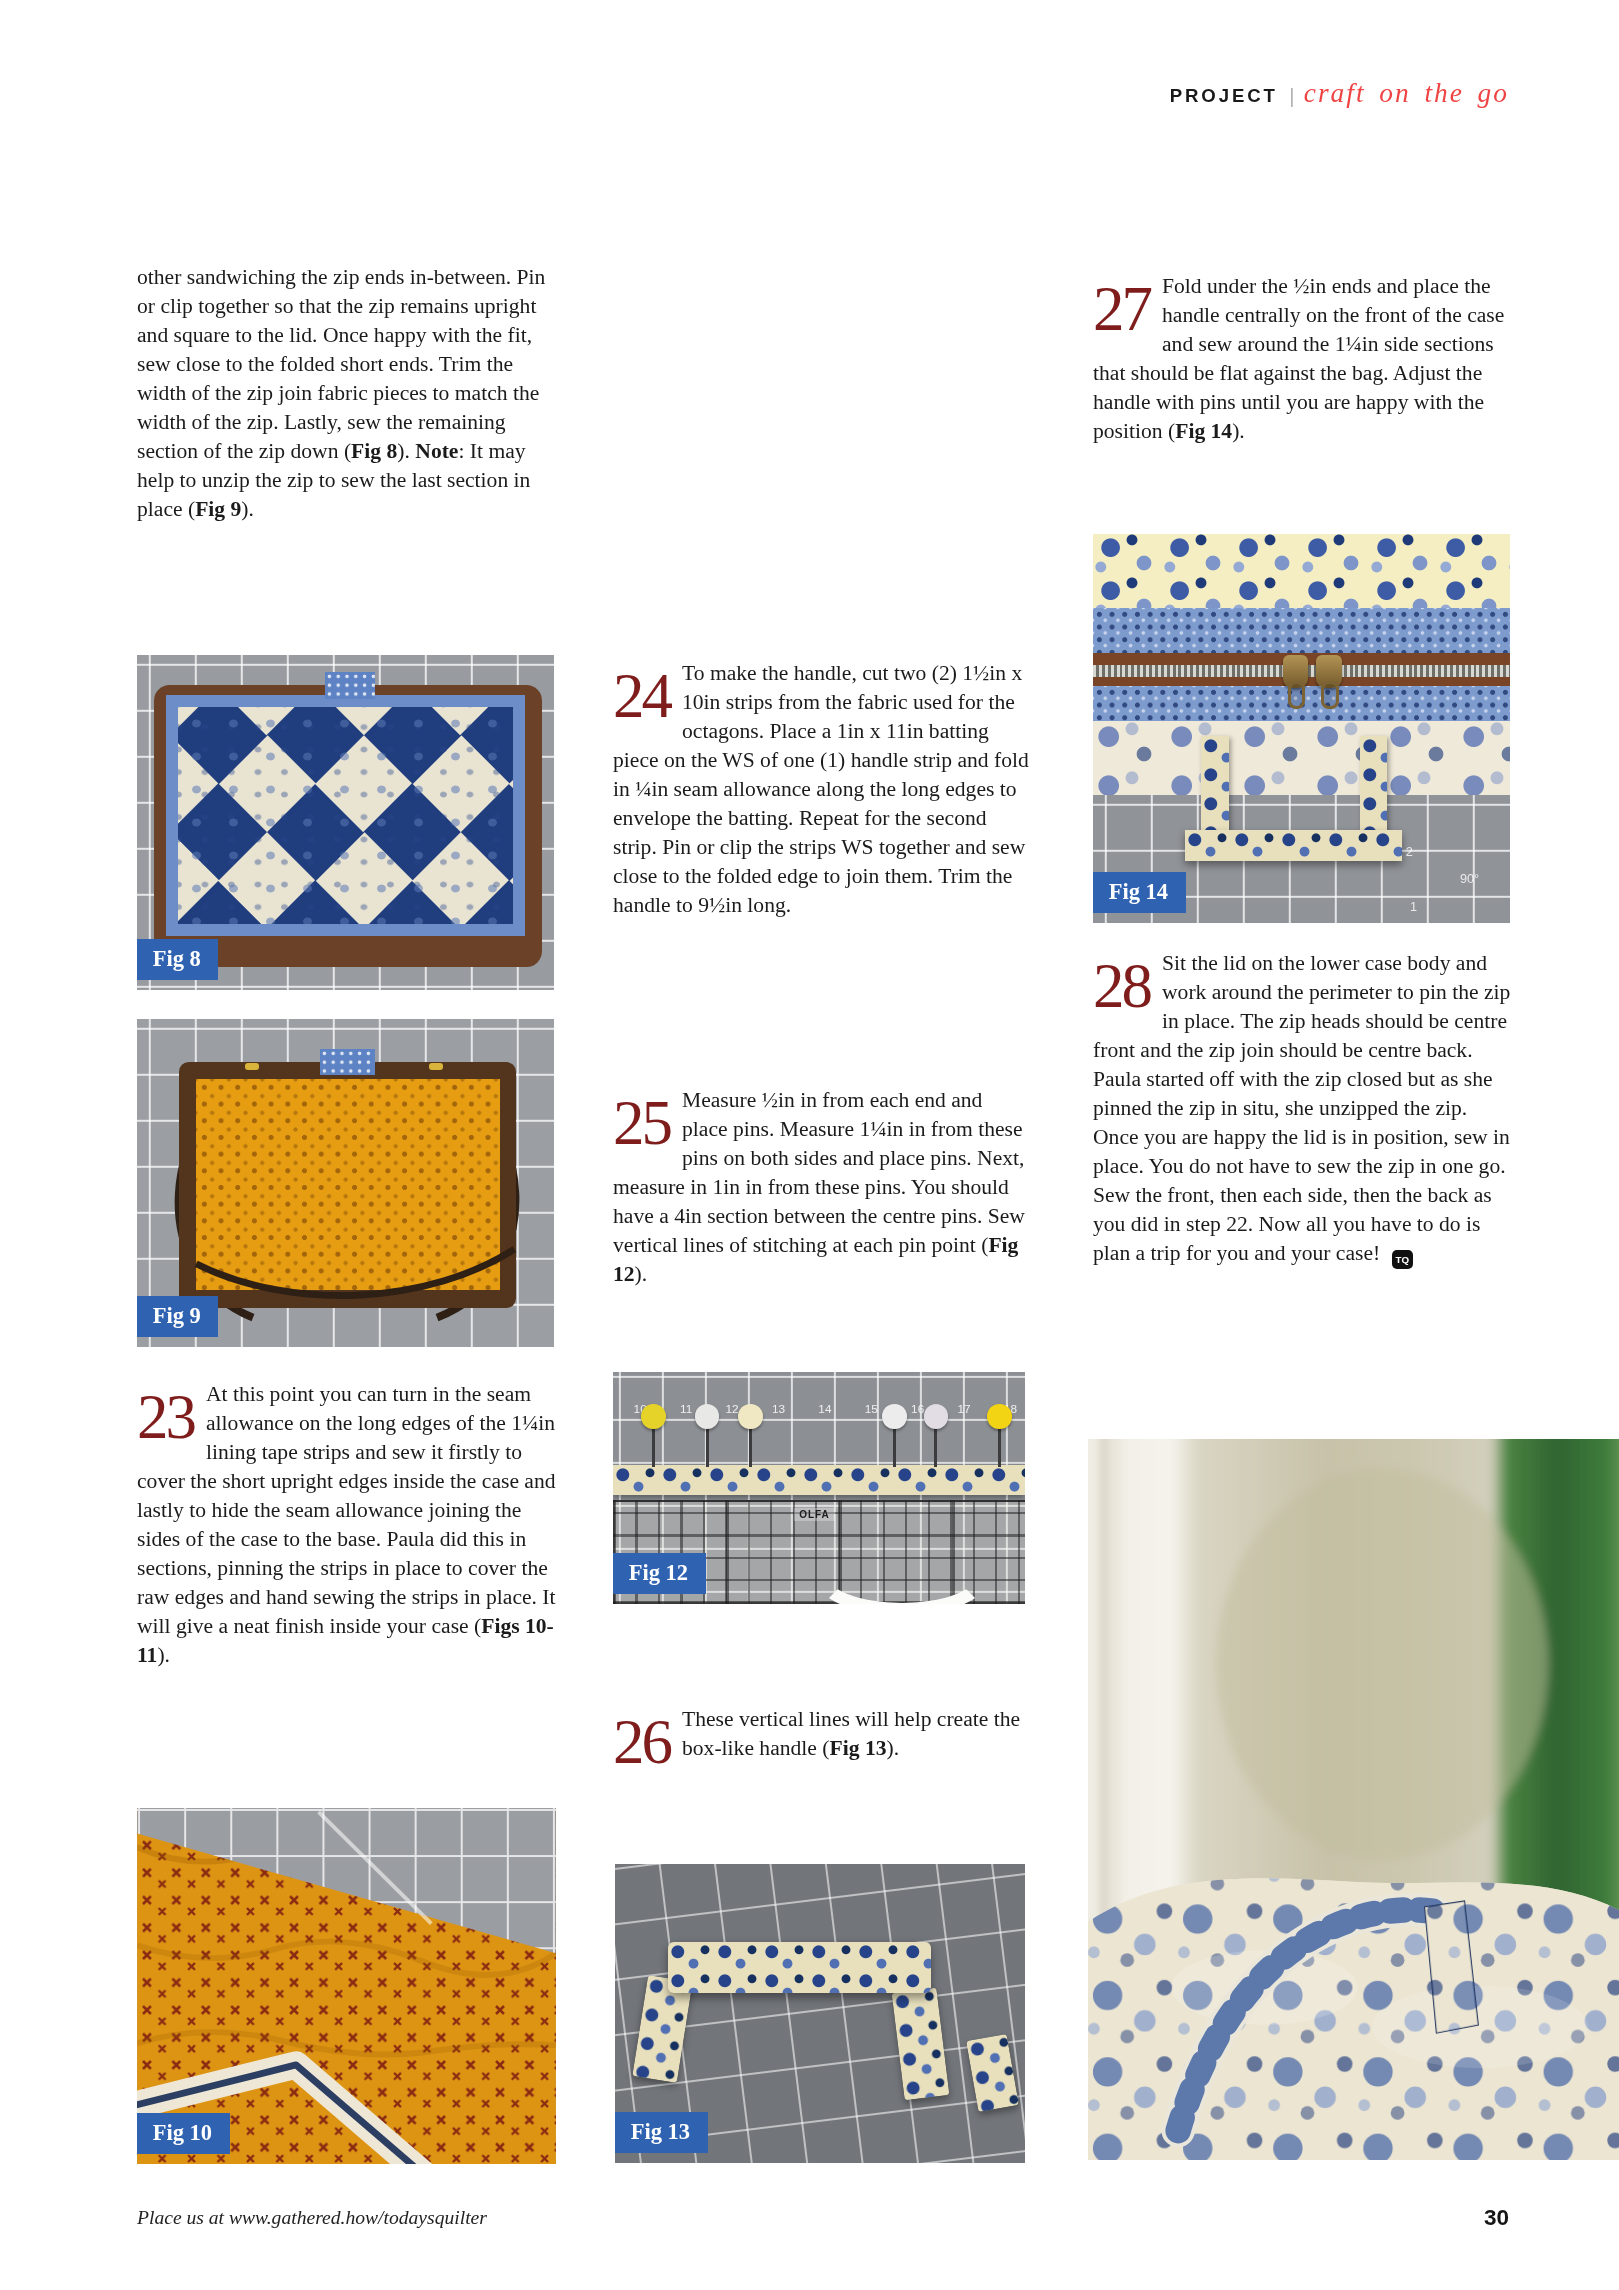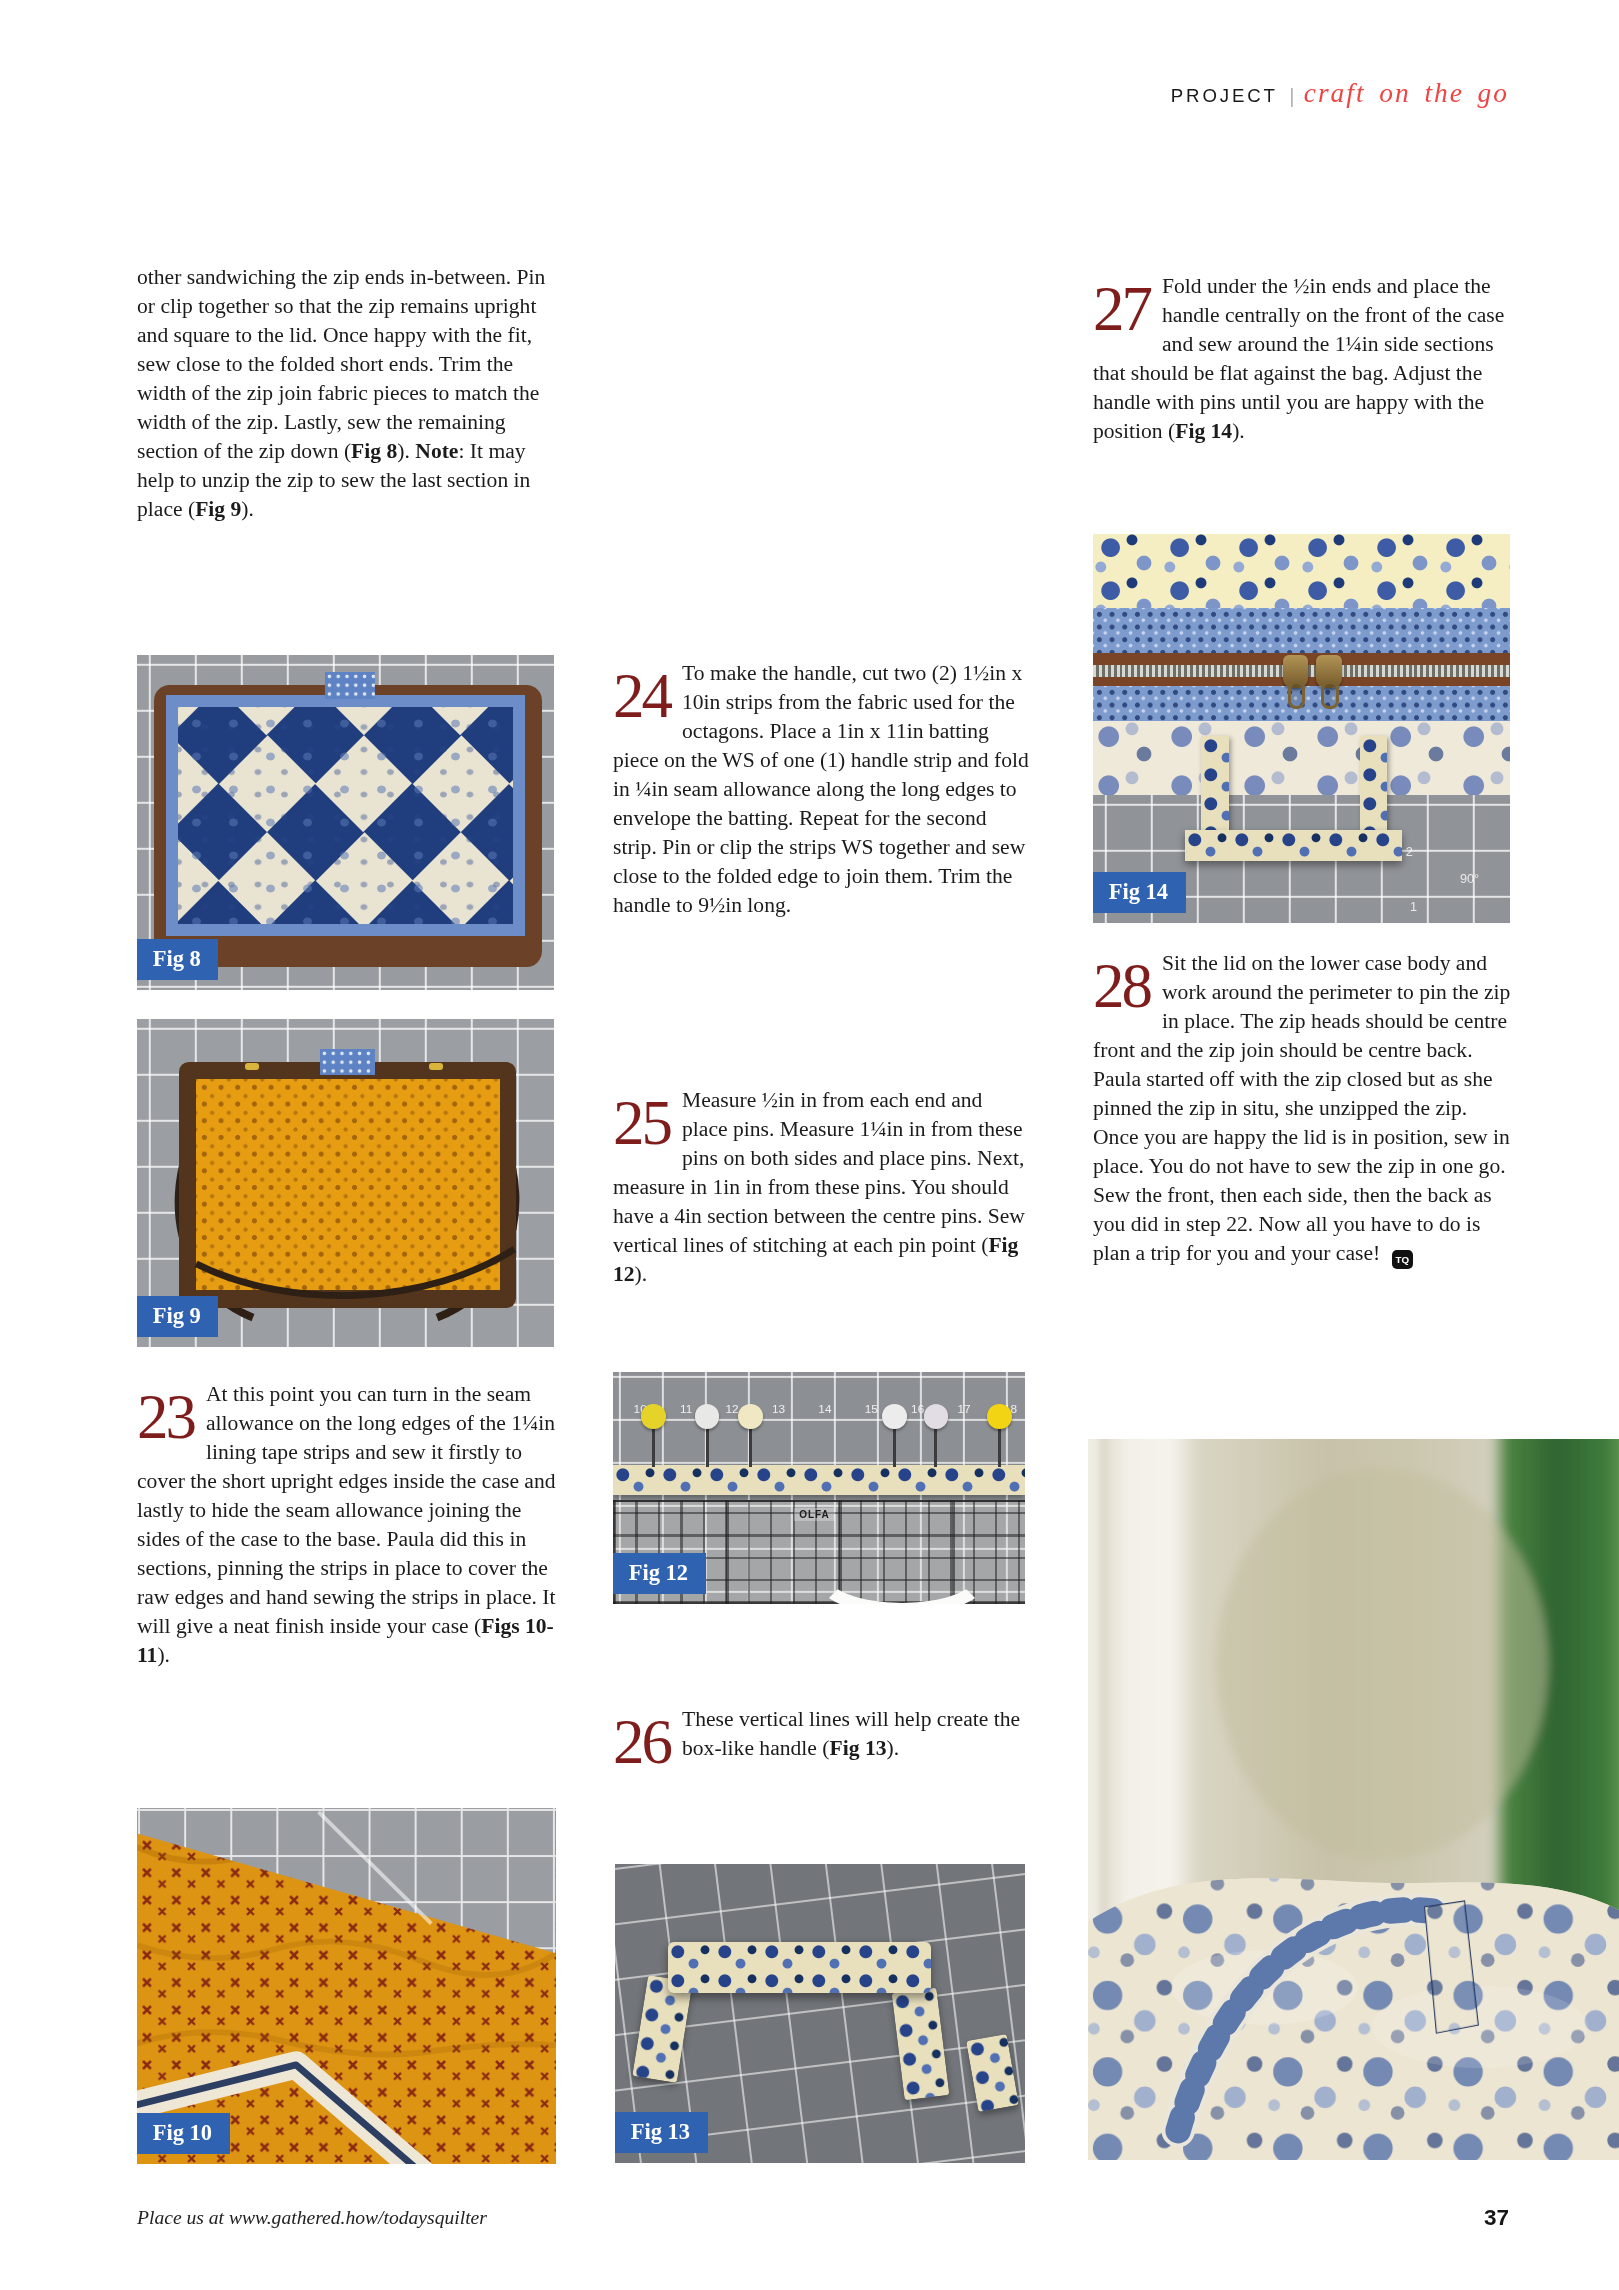--- a/index.html
+++ b/index.html
@@ -1,21 +1,21 @@
 <!DOCTYPE html>
 <html><head>
 <meta charset="utf-8">
 <style>
   html,body{margin:0;padding:0;background:#e9e9e9;}
   .page{position:relative;width:1619px;height:2291px;background:#ffffff;overflow:hidden;
         font-family:"Liberation Serif",serif;color:#1b1b1b;}
 
   
   .hdr{position:absolute;top:78px;right:110px;white-space:nowrap;}
-  .hdr .kicker{font-family:"Liberation Sans",sans-serif;font-weight:400;font-size:18.6px;
+  .hdr .kicker{font-family:"Liberation Sans",sans-serif;font-weight:700;font-size:18.6px;
                letter-spacing:2.9px;color:#191919;}
   .hdr .div{color:#8a8a8a;font-weight:400;font-size:21.6px;padding:0 9.8px 0 11.8px;}
   .hdr .title{font-style:italic;font-size:27.4px;letter-spacing:2px;word-spacing:4.9px;color:#ef4444;}
   .foot-join{position:absolute;left:137px;top:2207px;font-style:italic;font-size:19.6px;color:#222;}
   .foot-page{position:absolute;left:1372px;top:2205px;width:137px;text-align:right;
              font-family:"Liberation Sans",sans-serif;font-weight:700;font-size:22.5px;color:#161616;}
 
   
   .copy{position:absolute;font-size:21.6px;line-height:29px;text-align:left;color:#1b1b1b;}
   .copy b{font-weight:700;}
@@ -322,16 +322,16 @@
       <ellipse cx="180" cy="560" rx="95" ry="38" fill="#ffffff" opacity=".18"></ellipse>
       <ellipse cx="400" cy="600" rx="110" ry="42" fill="#ffffff" opacity=".14"></ellipse>
       <path d="M 92,706 C 140,540 250,470 352,482" fill="none" stroke="#eae7da" stroke-width="34" stroke-linecap="round"></path>
       <path d="M 92,706 C 140,540 250,470 352,482" fill="none" stroke="#3a5c9f" stroke-width="26" stroke-dasharray="14 16" opacity=".8" stroke-linecap="round"></path>
       <path d="M 344,478 L 384,472 L 398,598 L 356,606 Z" fill="#e9e4d2" stroke="#2c3f63" stroke-width="2"></path>
       <path d="M 344,478 L 384,472 L 398,598 L 356,606 Z" fill="url(#bpfl)" opacity=".8"></path>
     </svg>
   </div>
 
   <div class="foot-join">Place us at www.gathered.how/todaysquilter</div>
-  <div class="foot-page">37</div>
+  <div class="foot-page">30</div>
 
 </div>
 
 
 </body></html>

